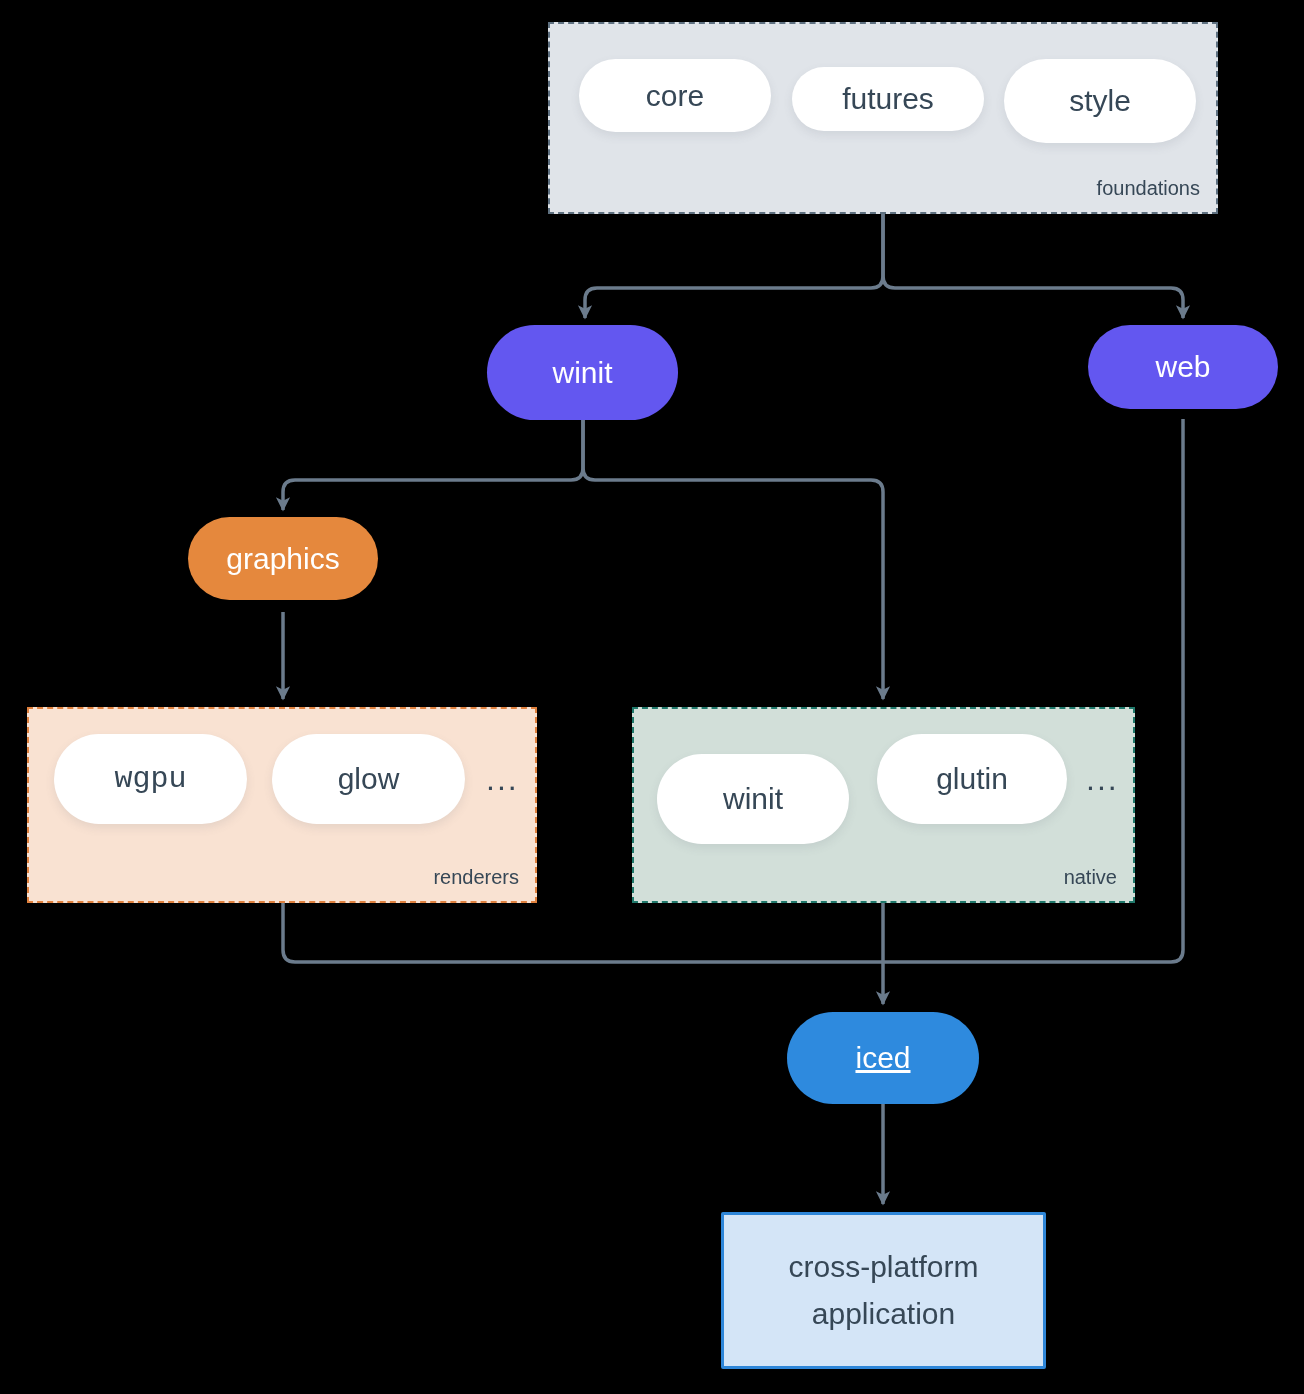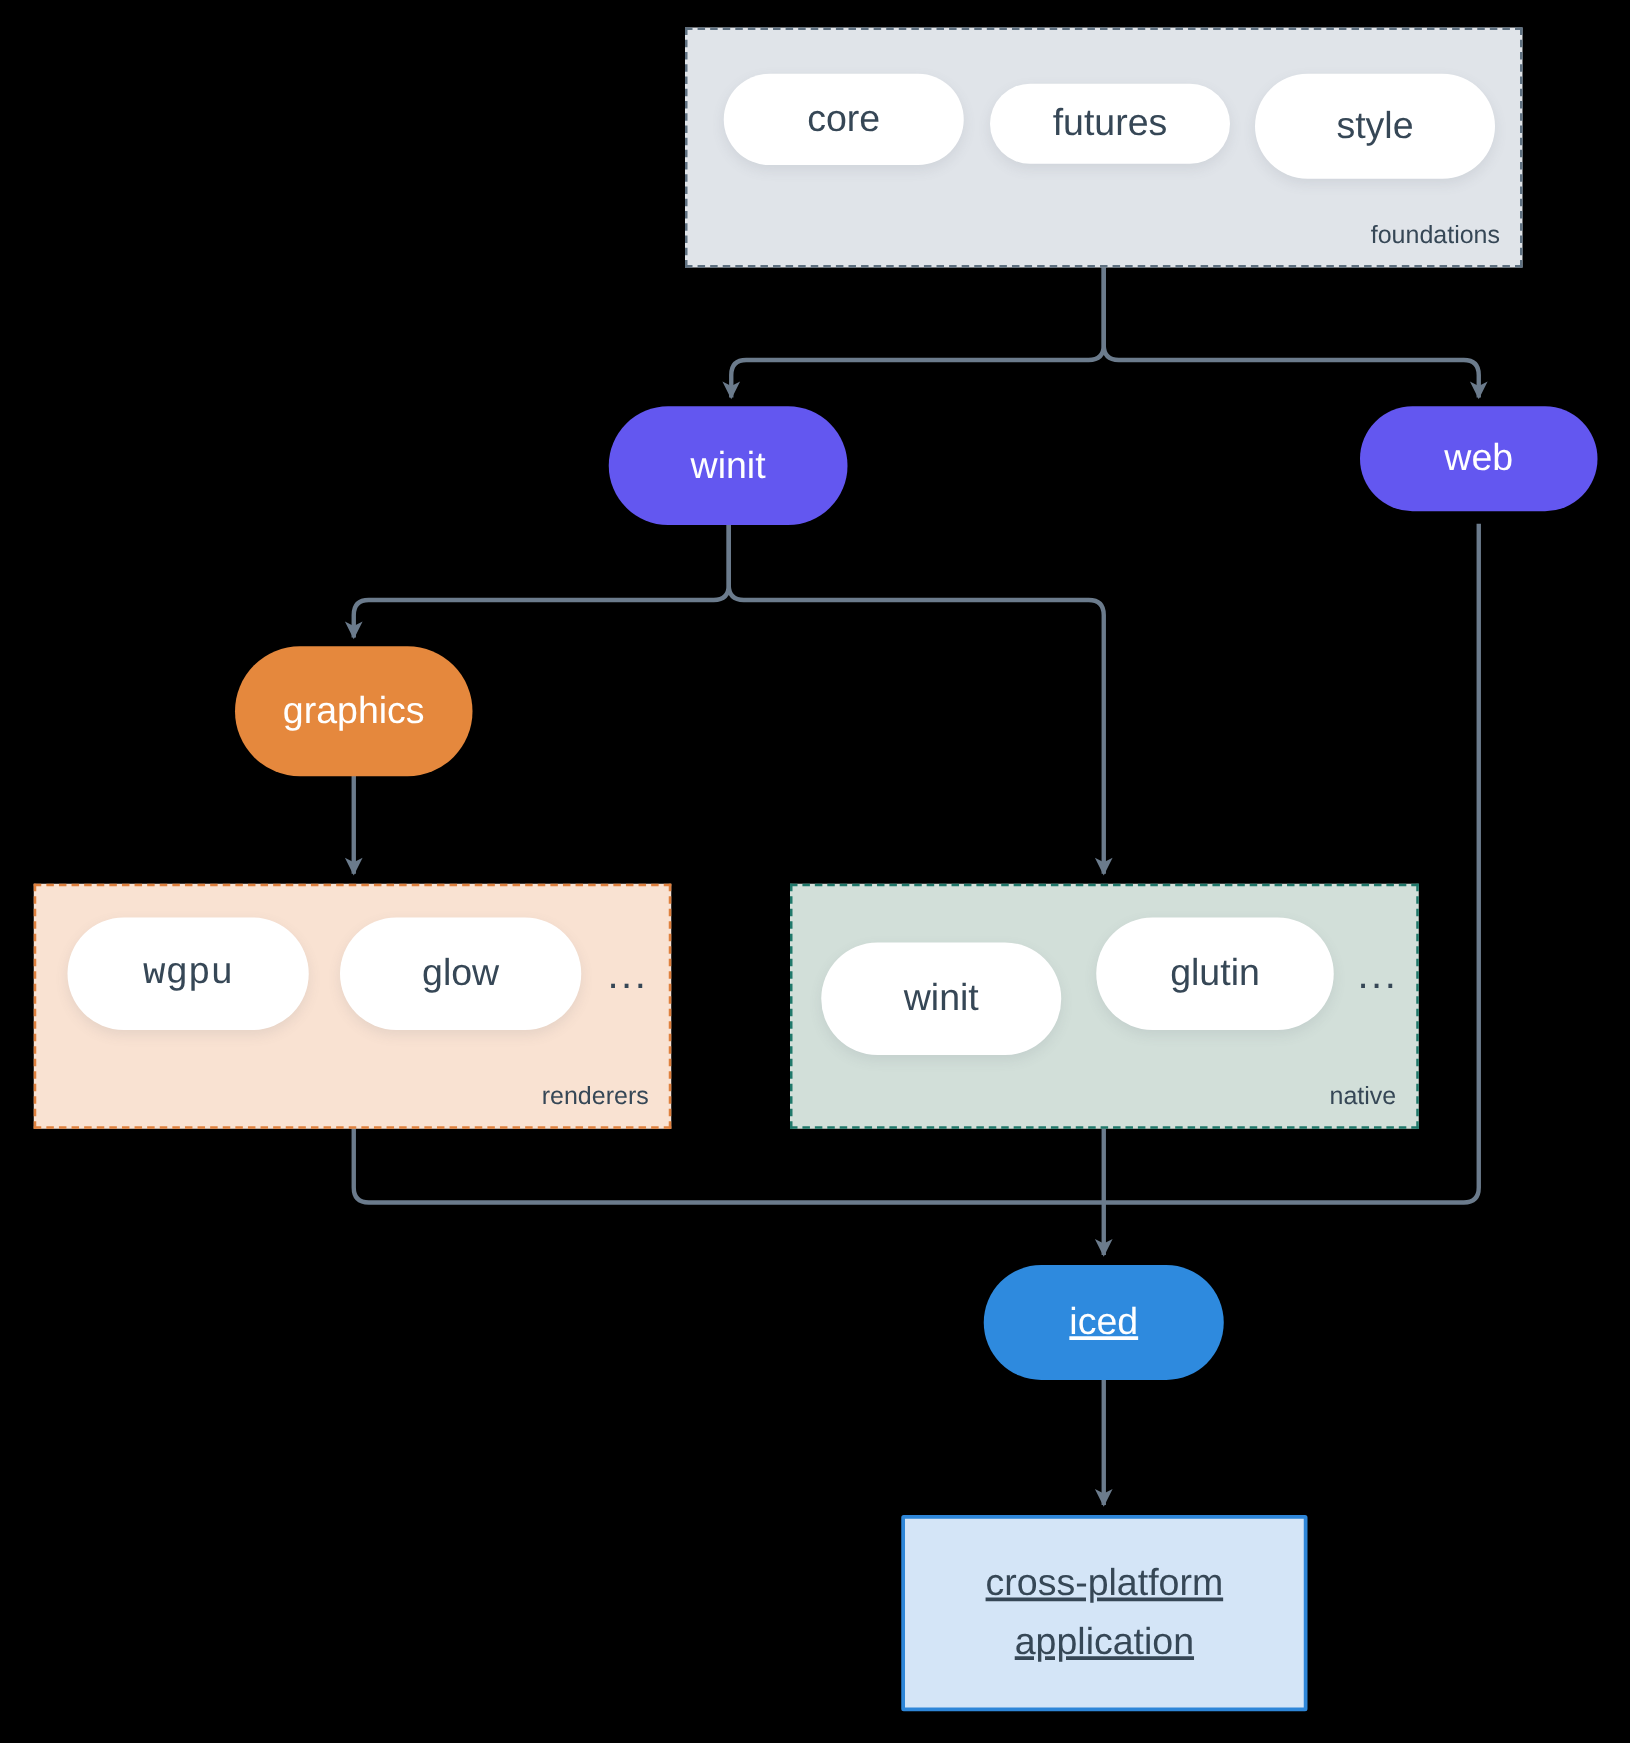--- a/index.html
+++ b/index.html
@@ -24,38 +24,38 @@
         box-shadow:0 4px 10px rgba(90,100,115,0.12);z-index:2;}
   .node-pill{position:absolute;display:flex;align-items:center;justify-content:center;
         color:var(--on-dark-text);font-size:30px;border-radius:999px;z-index:2;}
   #foundations-box{left:548px;top:22px;width:670px;height:192px;
         background:var(--foundations-bg);border:2px dashed var(--foundations-border);}
   #pill-core{left:29px;top:35px;width:192px;height:73px;}
   #pill-futures{left:242px;top:43px;width:192px;height:64px;text-align:center;}
   #pill-style{left:454px;top:35px;width:192px;height:84px;}
   #native-pill{left:487px;top:325px;width:191px;height:95px;background:var(--purple);}
   #web-pill{left:1088px;top:325px;width:190px;height:84px;background:var(--purple);}
-  #graphics-pill{left:188px;top:517px;width:190px;height:104px;background:var(--orange);}
+  #graphics-pill{left:188px;top:517px;width:190px;height:83px;background:var(--orange);}
   #renderers-box{left:27px;top:707px;width:510px;height:196px;
         background:var(--renderers-bg);border:2px dashed var(--renderers-border);}
   #pill-wgpu{left:25px;top:25px;width:193px;height:90px;font-family:Liberation Mono, monospace;}
   #pill-glow{left:243px;top:25px;width:193px;height:90px;}
   #shells-box{left:632px;top:707px;width:503px;height:196px;
         background:var(--shells-bg);border:2px dashed var(--shells-border);}
   #pill-winit{left:23px;top:25px;width:192px;height:90px;margin-top:20px;}
   #pill-glutin{left:243px;top:25px;width:190px;height:90px;}
   .ellipsis{position:absolute;top:25px;height:90px;display:flex;align-items:center;
         color:var(--pill-text);font-size:32px;letter-spacing:2px;z-index:2;}
   #renderers-ellipsis{left:457px;}
   #shells-ellipsis{left:452px;}
   #iced-pill{left:787px;top:1012px;width:192px;height:92px;background:var(--blue);text-decoration:underline;}
   #app-box{position:absolute;left:721px;top:1212px;width:325px;height:157px;
         background:var(--app-bg);border:3px solid var(--app-border);border-radius:2px;
         display:flex;align-items:center;justify-content:center;text-align:center;
-        color:var(--pill-text);font-size:30px;line-height:1.55;z-index:2;padding:0 20px;text-decoration:underline;}
+        color:var(--pill-text);font-size:30px;line-height:1.55;z-index:2;padding:0 20px;}
 </style>
 </head>
 <body>
 
 <div id="canvas">
 
   <svg id="connector-layer" viewBox="0 0 1304 1394" xmlns="http://www.w3.org/2000/svg">
     <defs>
       <marker id="arrowhead" viewBox="0 0 12 12" refX="10" refY="6" markerWidth="17" markerHeight="17" markerUnits="userSpaceOnUse" orient="auto">
         <path class="arrowhead-shape" d="M1,1 L11,6 L1,11 L3.5,6 Z"></path>

